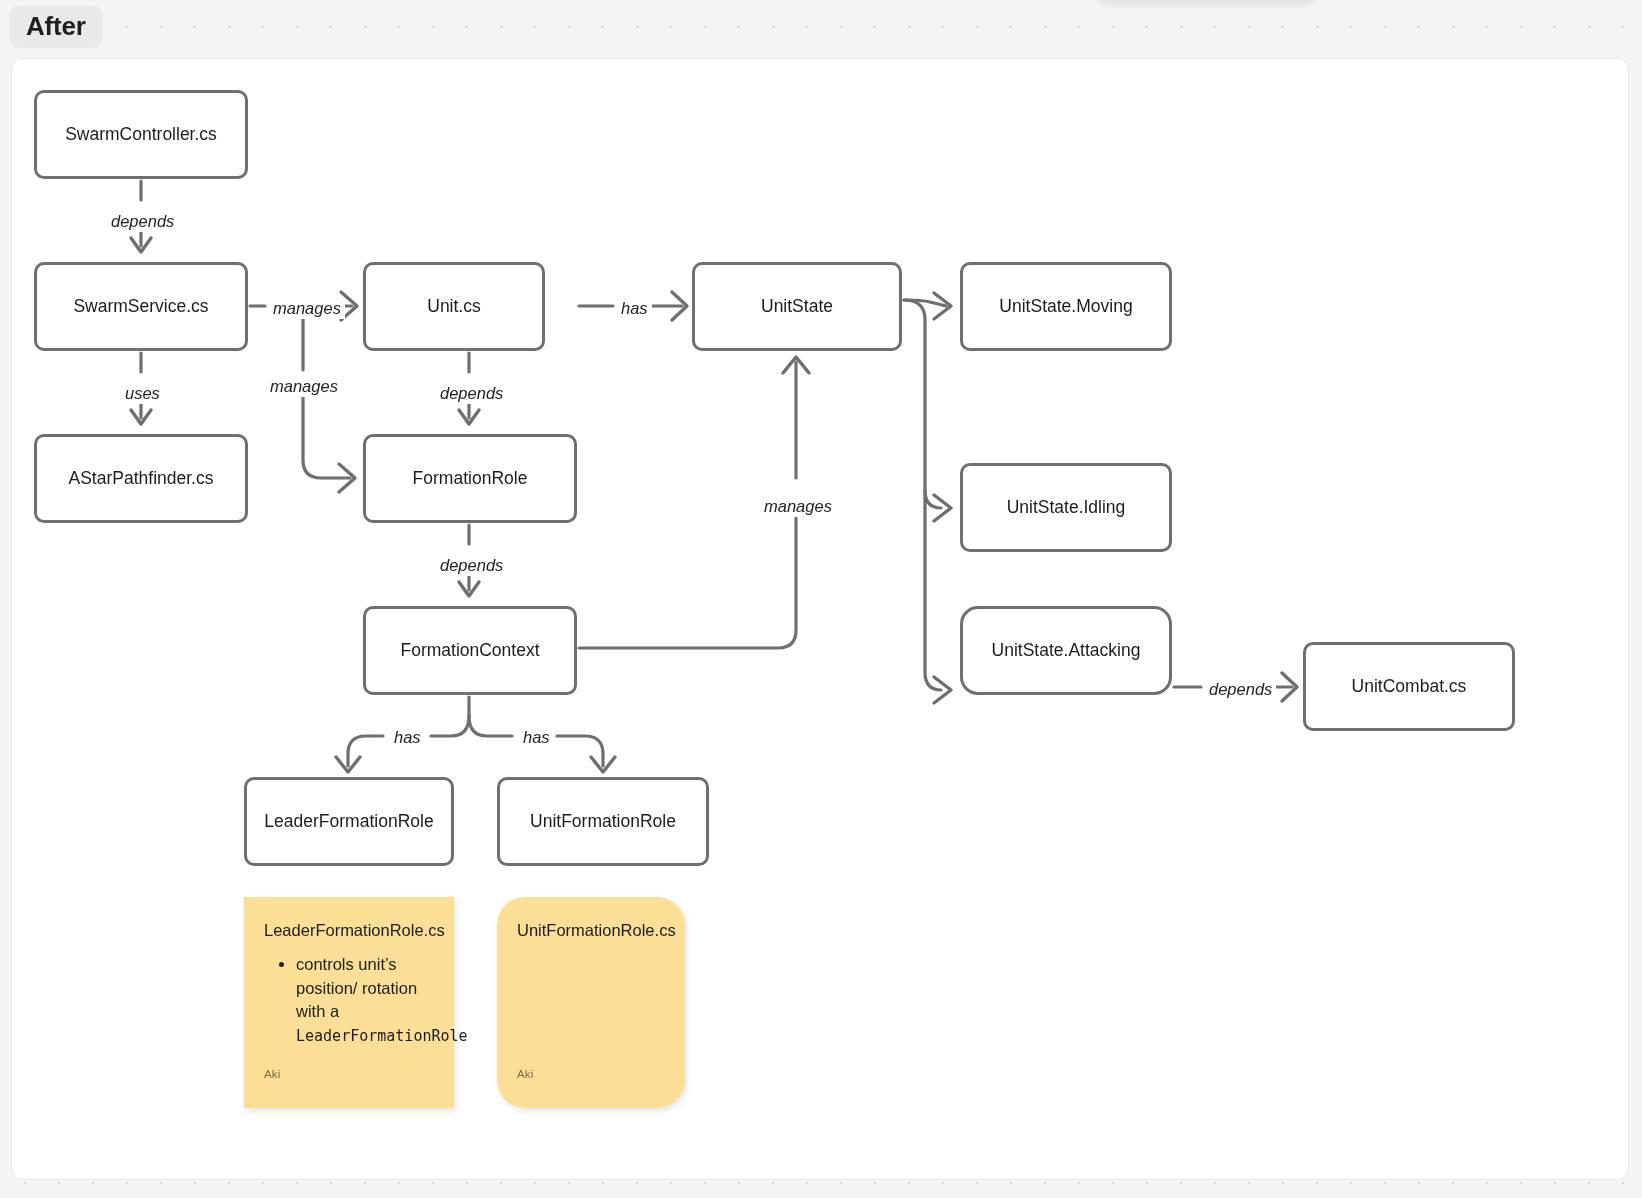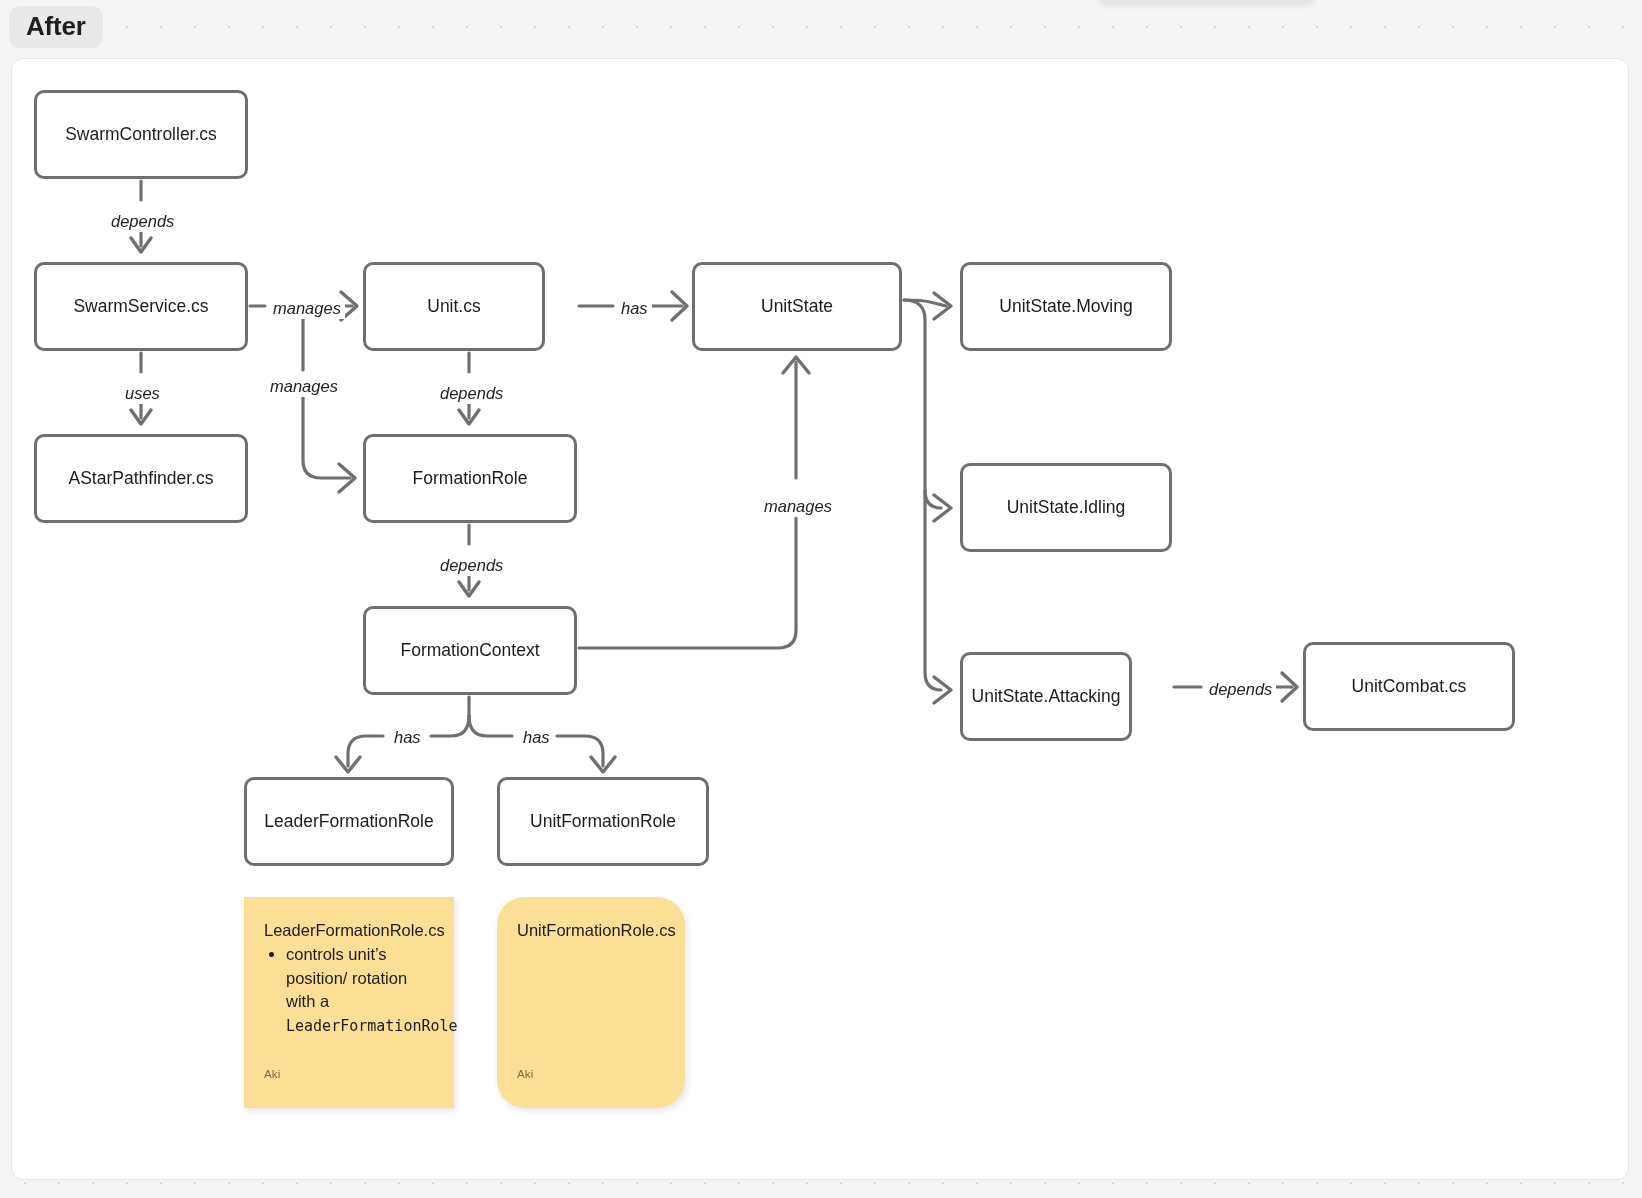--- a/index.html
+++ b/index.html
@@ -121,21 +121,21 @@
     display: flex;
     flex-direction: column;
   }
   .sticky-title {
     font-size: 16.5px;
     color: #1c1c1c;
     line-height: 1.35;
     margin-bottom: 2px;
   }
   .sticky-list {
-    margin: 0;
+    margin: 10px;
     padding-left: 22px;
     font-size: 16.5px;
     color: #1c1c1c;
     line-height: 1.42;
   }
   .sticky-list li { margin: 0; }
   .mono {
     font-family: "DejaVu Sans Mono", "Liberation Mono", monospace;
     font-size: 15px;
   }
@@ -242,21 +242,21 @@
 </div>
 
 <div class="node" style="left:960px;top:262px;width:212px;height:89px;">
   <span>UnitState.Moving</span>
 </div>
 
 <div class="node" style="left:960px;top:463px;width:212px;height:89px;">
   <span>UnitState.Idling</span>
 </div>
 
-<div class="node" style="left:960px;top:652px;width:172px;height:89px;">
+<div class="node" style="left:960px;top:606px;width:212px;height:89px;border-radius:18px;">
   <span>UnitState.Attacking</span>
 </div>
 
 <div class="node" style="left:1303px;top:642px;width:212px;height:89px;">
   <span>UnitCombat.cs</span>
 </div>
 
 <div class="node" style="left:244px;top:777px;width:210px;height:89px;">
   <span>LeaderFormationRole</span>
 </div>

